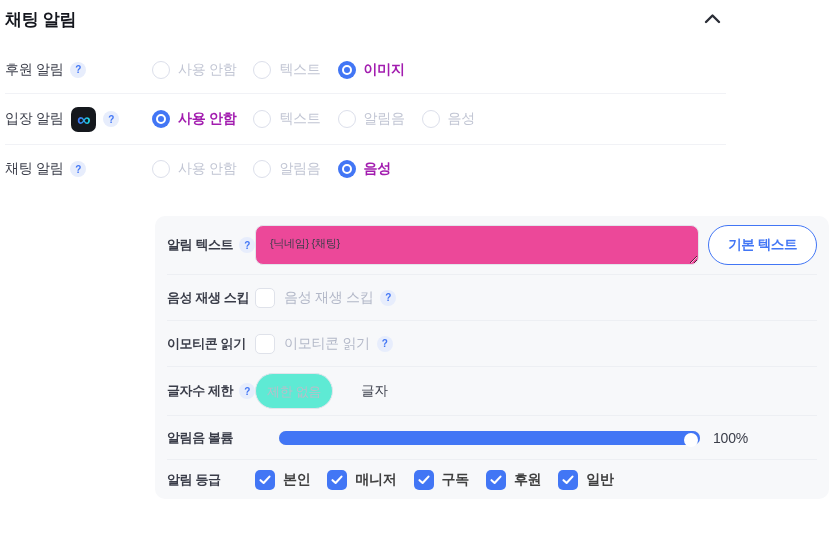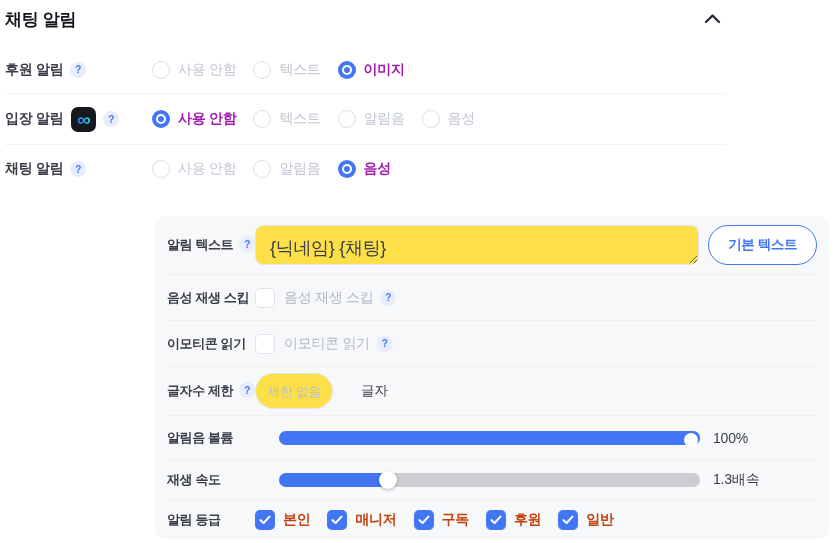--- a/index.html
+++ b/index.html
@@ -14,21 +14,21 @@
   
   .hdr { display:flex; align-items:flex-start; justify-content:space-between; padding-right:5px; height:38px; }
   .hdr-title { font-size:17px; font-weight:700; color:#15171e; letter-spacing:-0.3px; }
   .chev { margin-top:2px; cursor:pointer; }
 
   
   .row { display:flex; align-items:center; height:48px; }
   .row.b { border-bottom:1px solid #f1f2f6; }
   .row.tall { height:51px; }
   .lblcol { width:147px; display:flex; align-items:center; flex-shrink:0; }
-  .rlabel { font-size:14px; font-weight:700; color:#3a3d49; letter-spacing:-0.3px; white-space:nowrap; }
+  .rlabel { font-size:14px; font-weight:400; color:#3a3d49; letter-spacing:-0.3px; white-space:nowrap; }
   .help { width:16px; height:16px; border-radius:50%; background:#e7edfc; color:#4276f5;
           font-size:10px; font-weight:700; display:inline-flex; align-items:center; justify-content:center;
           margin-left:7px; flex-shrink:0; cursor:pointer; }
   .soop { width:25px; height:25px; border-radius:7px; background:#15181d; margin-left:8px;
           display:inline-flex; align-items:center; justify-content:center; flex-shrink:0; }
   .soop span { font-size:19px; font-weight:700; line-height:1;
           background:linear-gradient(90deg,#3e7bf5 20%,#1ed6e6 80%);
           -webkit-background-clip:text; background-clip:text; color:transparent; }
 
   .opts { display:flex; align-items:center; }
@@ -37,54 +37,54 @@
            display:inline-flex; align-items:center; justify-content:center; flex-shrink:0; }
   .radio.on { border:none; background:#4276f5; }
   .rdot { width:10px; height:10px; border-radius:50%; background:#4276f5; border:2.5px solid #fff; }
   .optlab { margin-left:8px; font-size:14px; color:#c2c6d4; font-weight:500; letter-spacing:-0.3px; white-space:nowrap; }
   .opt.sel .optlab { color:#a21caf; font-weight:700; }
 
   
   .panel { margin:23px 0 0 150px; width:674px; background:#f7f8fa; border-radius:10px; padding:0 12px; }
   .prow { display:flex; align-items:center; }
   .prow + .prow { border-top:1px solid #edeff3; }
-  .plblcol { width:88px; display:flex; flex-shrink:0; }
+  .plblcol { width:88px; display:flex; align-items:center; flex-shrink:0; }
   .plabel { font-size:13px; font-weight:700; color:#3a3d49; letter-spacing:-0.4px; white-space:nowrap; }
   .plblcol .help { margin-left:6px; }
 
   .h58{height:58px} .h46{height:46px} .h49{height:49px} .h44{height:44px} .h40{height:40px}
 
   .ta { width:457px; height:40px; resize:both; border:1px solid #e2e5ec; border-radius:8px;
-        background:#fde047; padding:10px 14px; font-family:inherit; font-size:18px; color:#3a3d49;
+        background:#ec4899; padding:10px 14px; font-family:inherit; font-size:11px; color:#3a3d49;
         letter-spacing:-0.3px; outline:none; }
   .btn-default { margin-left:9px; height:40px; padding:0 19px; border-radius:20px; background:#fff;
         border:1.5px solid #4276f5; color:#4276f5; font-size:13.5px; font-weight:700;
         font-family:inherit; letter-spacing:-0.4px; cursor:pointer; white-space:nowrap; }
 
   .cbox { width:20px; height:20px; border-radius:5px; display:inline-flex; align-items:center;
           justify-content:center; flex-shrink:0; cursor:pointer; }
   .cbox.off { background:#fff; border:1.5px solid #dfe2ea; }
   .cbox.on { background:#4276f5; }
   .sublab { margin-left:9px; font-size:14px; color:#b3b8c8; font-weight:500; letter-spacing:-0.3px; }
 
-  .limit-input { width:78px; height:36px; border-radius:18px; border:1px solid #e2e5ec; background:#fde047;
+  .limit-input { width:78px; height:36px; border-radius:18px; border:1px solid #e2e5ec; background:#5eead4;
           text-align:center; font-family:inherit; font-size:13px; color:#3a3d49; outline:none; }
   .limit-input::placeholder { color:#b9bec9; letter-spacing:-0.3px; }
   .unit { margin-left:28px; font-size:13.5px; color:#3a3d49; font-weight:500; }
 
   .slider { position:relative; width:421px; height:18px; margin-left:24px; flex-shrink:0; cursor:pointer; }
   .track { position:absolute; top:2px; left:0; width:100%; height:14px; border-radius:7px; background:#cccdd1; }
   .fill  { position:absolute; top:2px; left:0; height:14px; border-radius:7px; background:#4276f5; }
   .knob  { position:absolute; top:0; width:18px; height:18px; border-radius:50%; background:#fff;
            box-shadow:0 1px 3px rgba(40,50,80,.35); }
   .slider.full .knob { width:14px; height:14px; top:4px; box-shadow:none; }
   .sval { margin-left:13px; font-size:14px; color:#3a3d49; font-weight:500; letter-spacing:-0.2px;text-align:center; }
 
   .chk-item { display:flex; align-items:center; margin-right:17px; cursor:pointer; }
-  .chklab { margin-left:8px; font-size:14px; font-weight:700; color:#c2410c; letter-spacing:-0.3px; }
+  .chklab { margin-left:8px; font-size:14px; font-weight:700; color:#404040; letter-spacing:-0.3px; }
 </style>
 </head>
 <body>
 
 <div class="page">
 
   <div class="hdr">
     <div class="hdr-title">채팅 알림</div>
     <div class="chev">
       <svg width="17" height="11" viewBox="0 0 17 11">
@@ -212,34 +212,23 @@
         <span class="plabel">알림음 볼륨</span>
       </div>
       <div class="slider full">
         <div class="track"></div>
         <div class="fill" style="width: 100%;"></div>
         <div class="knob" style="left: calc(100% - 16px);"></div>
       </div>
       <span class="sval">100%</span>
     </div>
 
+
     <div class="prow h40">
       <div class="plblcol">
-        <span class="plabel">재생 속도</span>
-      </div>
-      <div class="slider">
-        <div class="track"></div>
-        <div class="fill" style="width: 26%;"></div>
-        <div class="knob" style="left: calc(26% - 9px);"></div>
-      </div>
-      <span class="sval">1.3배속</span>
-    </div>
-
-    <div class="prow h40">
-      <div class="plblcol">
         <span class="plabel">알림 등급</span>
       </div>
       <div class="opts">
           <label class="chk-item">
             <span class="cbox on">
               <svg viewBox="0 0 12 10" width="12" height="10">
                 <polyline points="1.5,5.2 4.6,8 10.5,1.6" fill="none" stroke="#fff" stroke-width="2.1" stroke-linecap="round" stroke-linejoin="round"></polyline>
               </svg>
             </span>
             <span class="chklab">본인</span>

